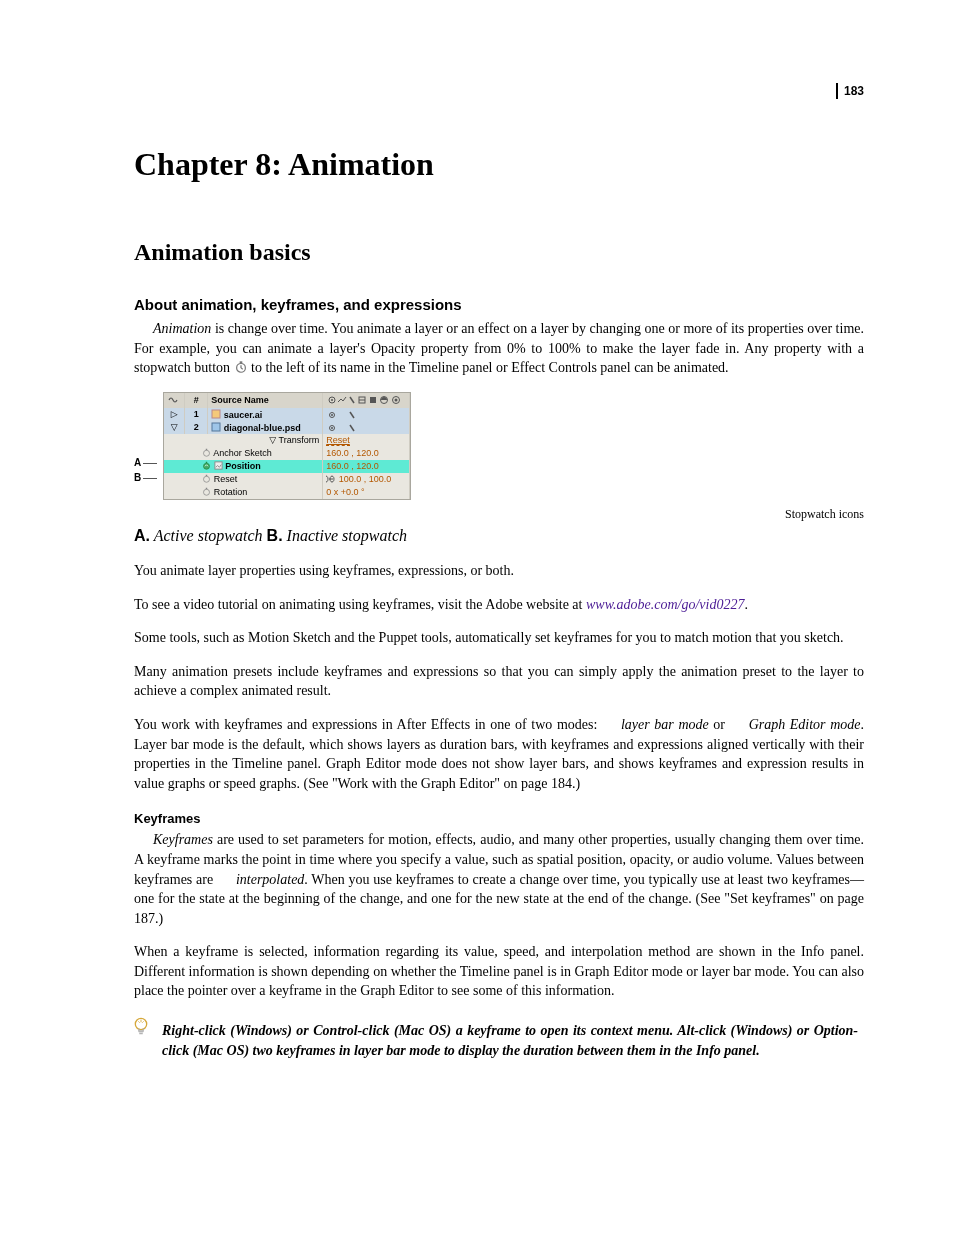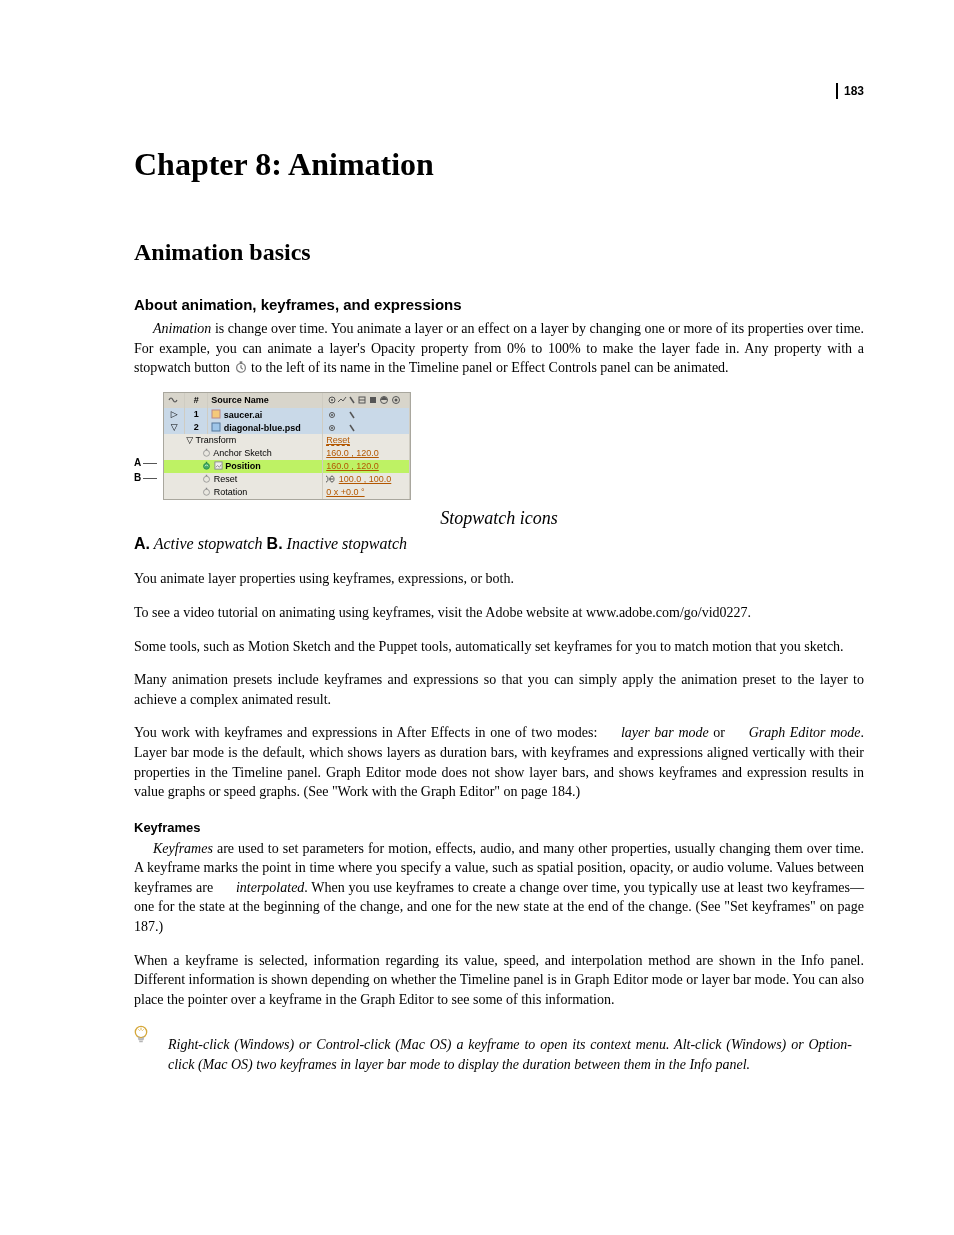--- a/index.html
+++ b/index.html
@@ -58,55 +58,56 @@
     margin: 18px 0 4px 0;
   }
   p {
     font-size: 14px;
     line-height: 1.4;
     margin: 0 0 14px 0;
     text-align: justify;
   }
   .italic { font-style: italic; margin-left: 19px; }
   a.link {
-    color: #000000;
+    color: #4c1d95;
     text-decoration: none;
+    font-style: italic;
   }
   .caption {
     margin-top: 6px;
     margin-bottom: 14px;
   }
   .caption-title {
-    font-style: italic;
-    font-size: 18px;
+    font-size: 12px;
     margin: 0;
-    text-align: center;
+    text-align: right;
   }
   .caption-legend {
     font-style: italic;
     font-size: 16px;
     margin: 2px 0 0 0;
     text-align: left;
   }
   .caption-legend b {
     font-style: normal;
     font-weight: 700;
     font-family: "Myriad Pro", Arial, sans-serif;
   }
   .tip {
     display: flex;
     gap: 8px;
     align-items: flex-start;
     margin-top: 12px;
   }
   .tip p {
     font-style: italic;
-    margin: 12px;
+    margin: 6px;
     font-size: 14px;
     text-align: justify;
+    font-weight: bold;
   }
   .bulb {
     width: 14px;
     flex: 0 0 14px;
     margin-top: 2px;
   }
   .sw-inline {
     display: inline-block;
     width: 14px;
     height: 14px;
@@ -160,34 +161,33 @@
     font-weight: 700;
     height: 15px;
   }
   .hdr .icon-cell svg { display: block; }
   .row1 { background: #c9d9e8; }
   .rowt { background: #e9e7e0; }
   .num-col { text-align: center; width: 16px; font-weight: 700; }
   .tw { width: 14px; text-align: center; }
   .val {
     color: #b35700;
-    text-decoration: underline;
   }
   .reset {
     color: #b35700;
     text-decoration: underline;
     border-bottom: 1px dashed #b35700;
   }
   .sel {
-    background: #bef264;
+    background: #5eead4;
     border-radius: 6px;
   }
   .switch-col { width: 80px; }
   .switch-col svg { vertical-align: middle; }
-  .indent1 { padding-left: 22px !important; }
+  .indent1 { padding-left: 22px !important; text-align: right; }
   .indent2 { padding-left: 38px !important; }
 </style>
 </head>
 <body>
 
 <div class="page">
   <div class="pagenum-bar">
     <div class="sep"></div>
     <span class="pagenum">183</span>
   </div>

